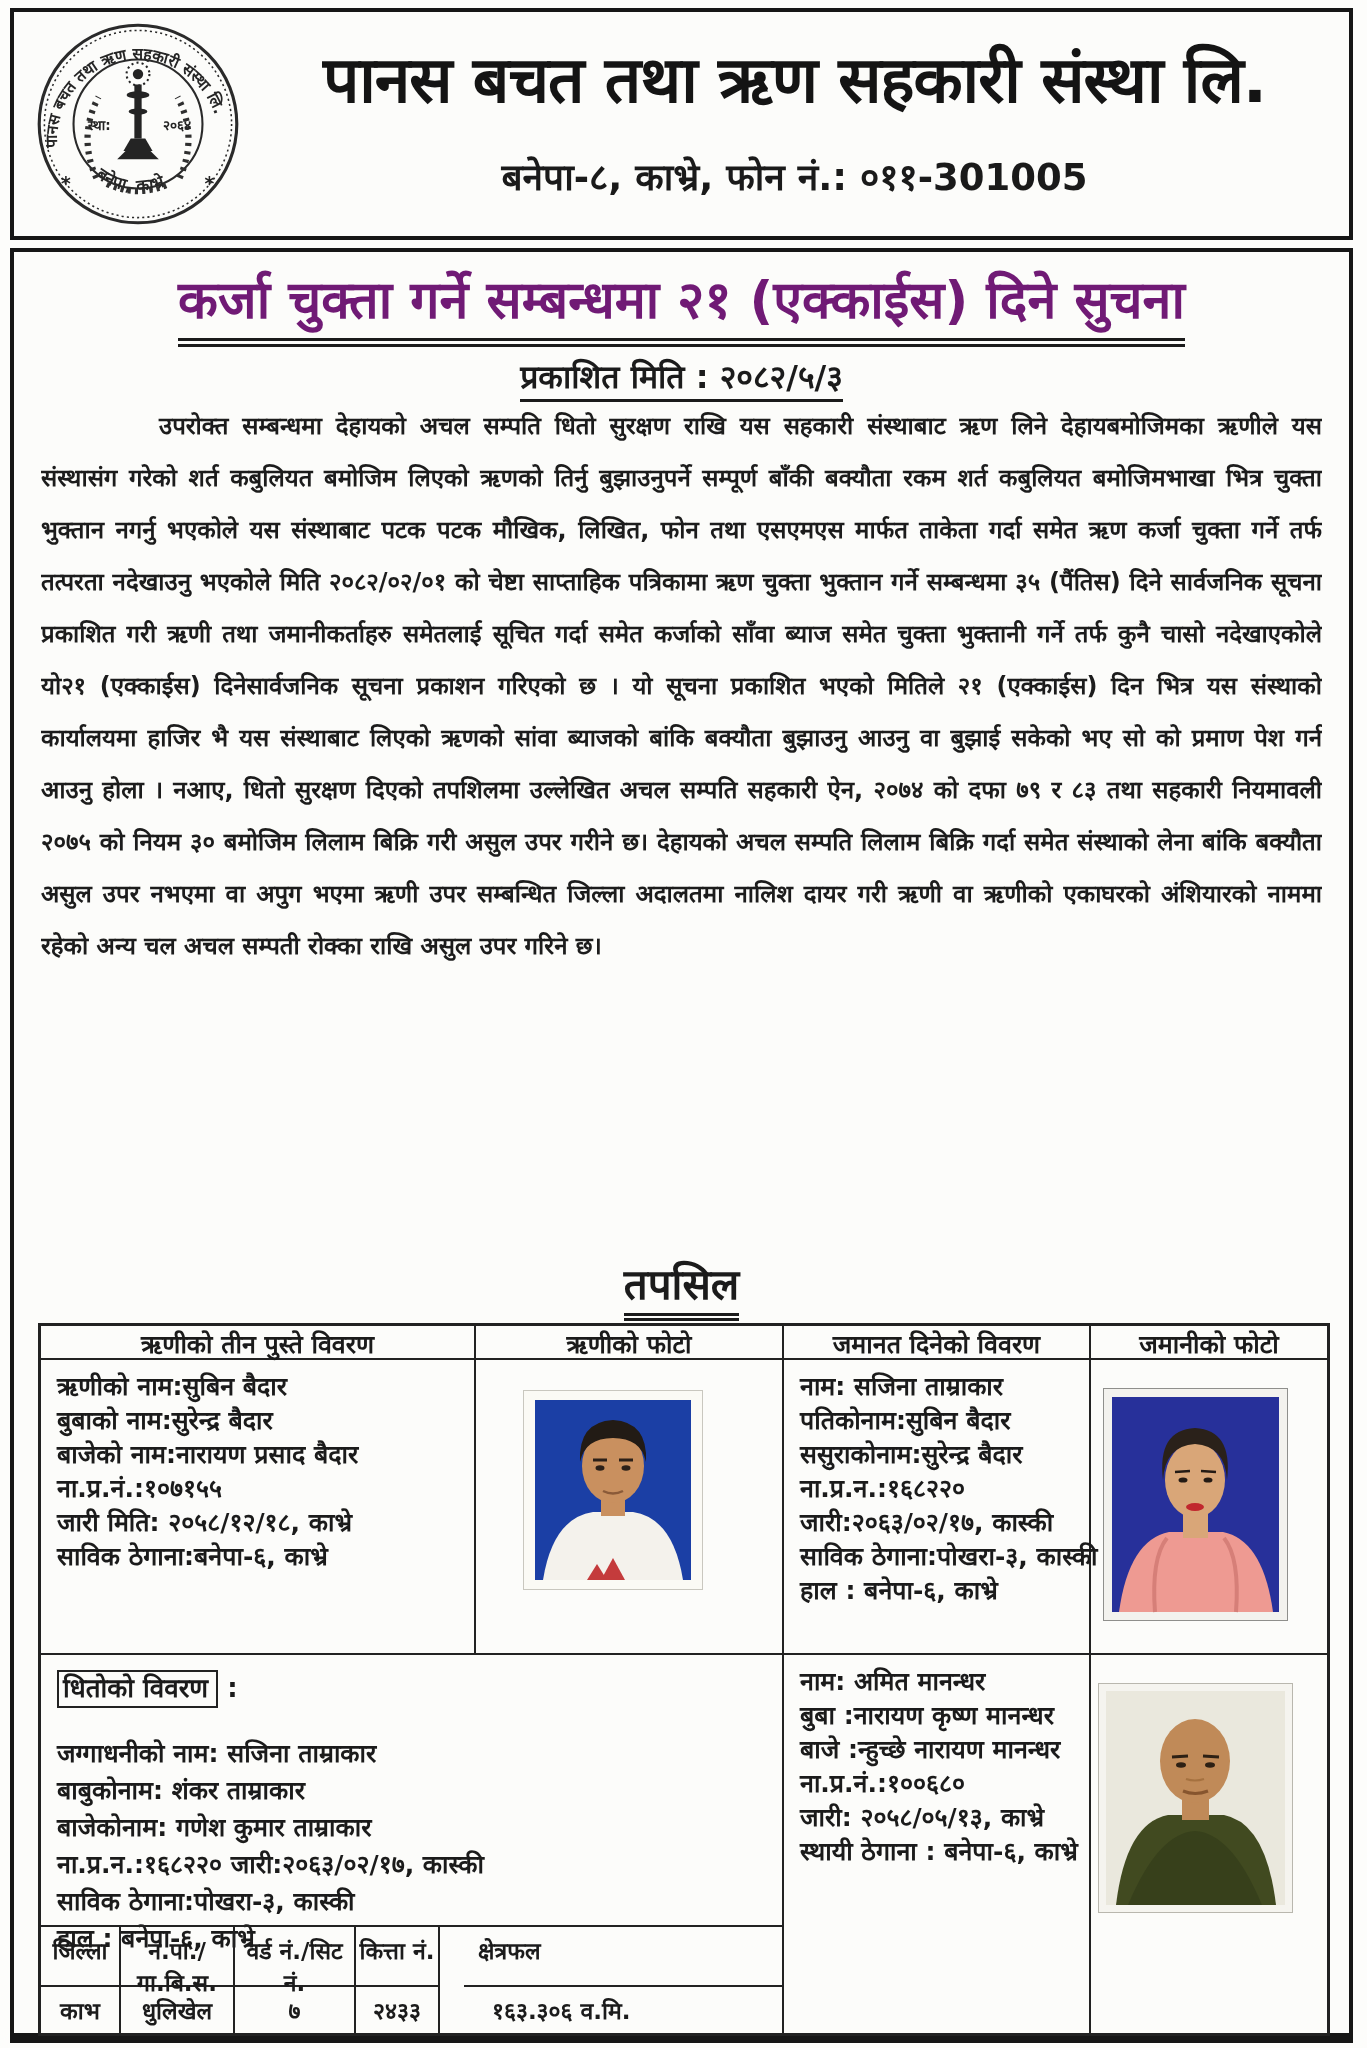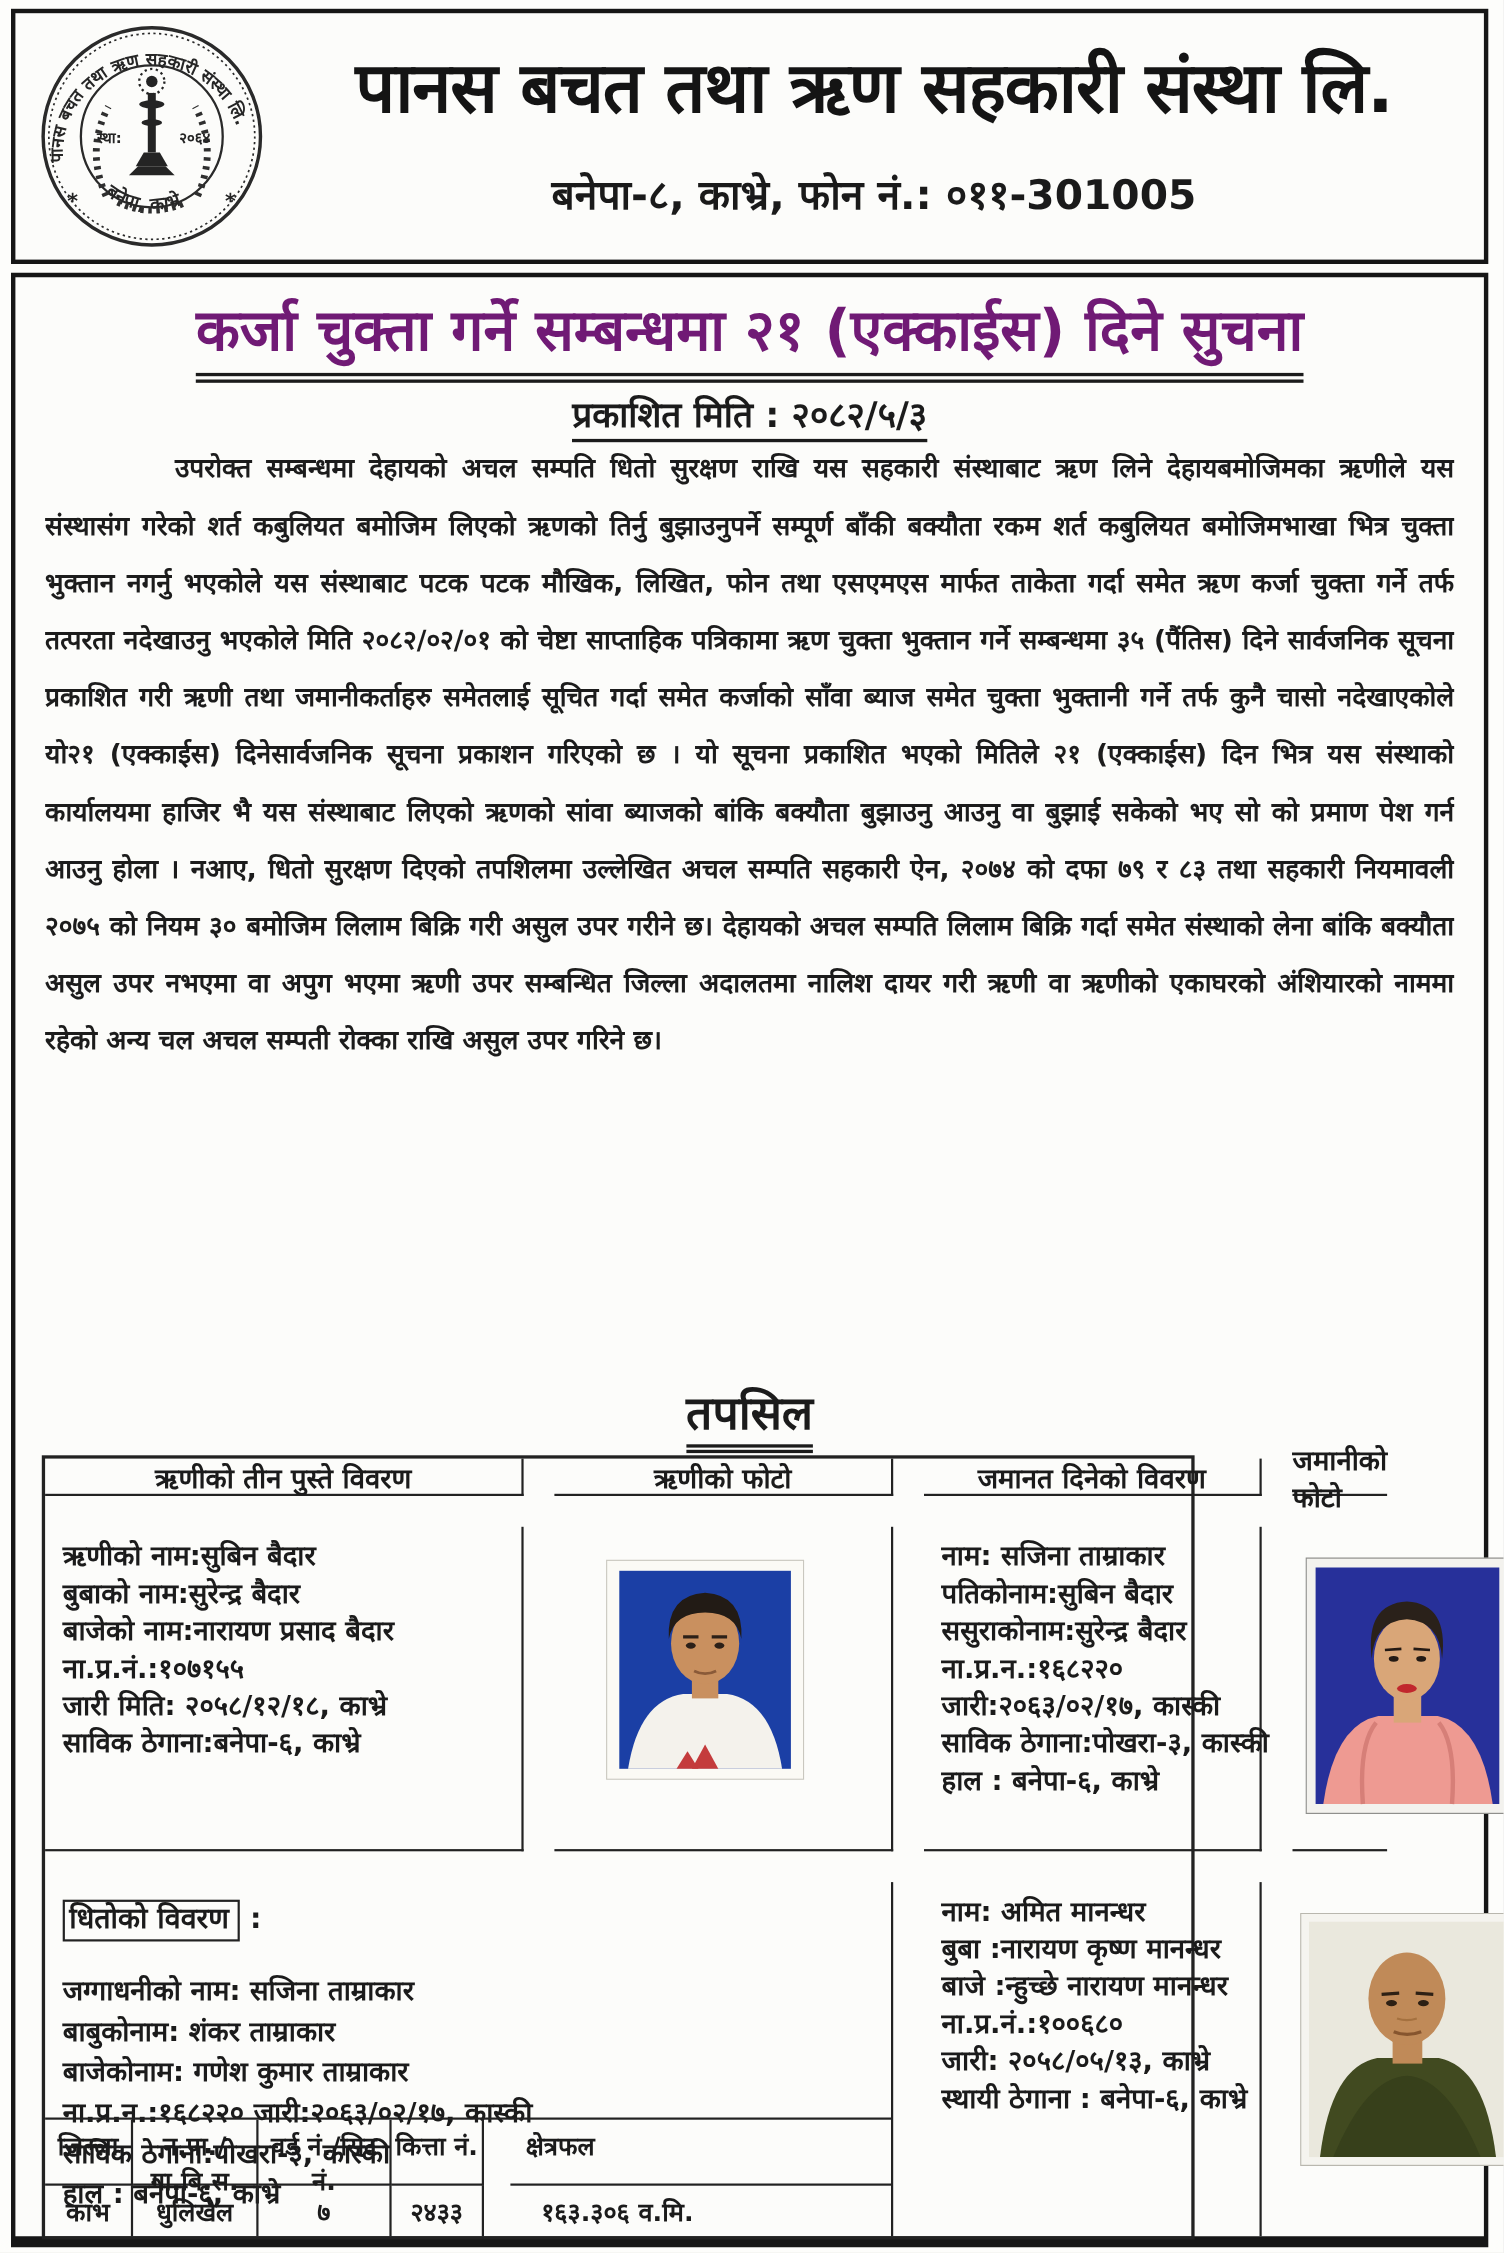--- a/index.html
+++ b/index.html
@@ -44,26 +44,25 @@
     font-size:24px; font-weight:600; line-height:52px;
     text-align:justify; text-indent:118px; margin:0; color:#1c1c1c;
   }
   .tapasil {
     position:absolute; top:1002px; left:0; right:0; text-align:center;
     font-size:42px; font-weight:800;
   }
   .tapasil span { border-bottom:8px double #1b1b1b; padding-bottom:4px; }
   
   .main-table {
-    position:absolute; left:24px; top:1071px; width:1048px; height:713px;
+    position:absolute; left:24px; top:1071px; width:1292px; height:713px;
     border:3px solid #222; box-sizing:border-box;
     display:grid;
     grid-template-columns:435px 308px 307px 1fr;
     grid-template-rows:34px 295px 1fr;
-    gap:28px;
   }
   .cell { border-right:2px solid #222; border-bottom:2px solid #222; box-sizing:border-box; position:relative; }
   .cell.last-col { border-right:none; }
   .cell.last-row { border-bottom:none; }
   .th {
     display:flex; align-items:center; justify-content:center;
     font-size:25px; font-weight:700; padding-top:2px;
   }
   .details { padding:10px 12px 6px 16px; font-size:25px; font-weight:600; line-height:34px; }
   .details .ln { white-space:nowrap; }

